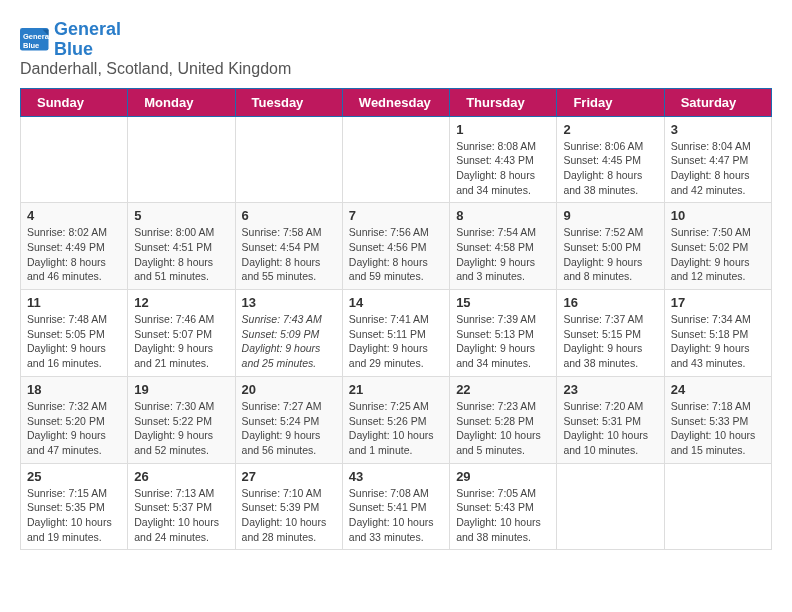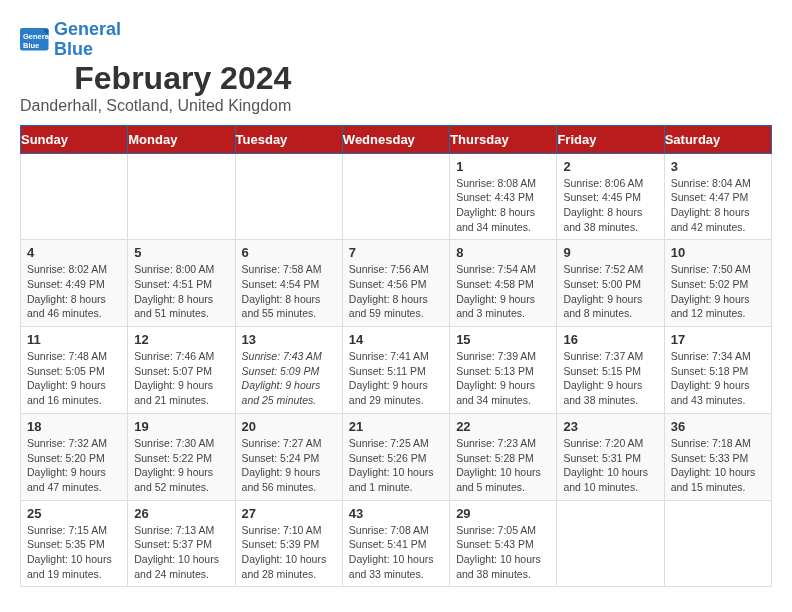--- a/index.html
+++ b/index.html
@@ -46,24 +46,24 @@
     .location {
       font-size: 16px;
       color: #555;
     }
     .calendar {
       width: 100%;
       border-collapse: collapse;
       border: 1px solid #ccc;
     }
     .calendar th {
-      background-color: #b91c1c;
+      background-color: #be185d;
       color: #fff;
       text-align: left;
-      padding: 6px 0;
+      padding: 6px 16px;
       font-size: 13px;
       border: 1px solid #1e6ab0;
     }
     .calendar td {
       vertical-align: top;
       padding: 5px 6px;
       border: 1px solid #ddd;
       width: 14.28%;
       min-height: 80px;
       font-size: 11px;
@@ -100,21 +100,20 @@
       <text x="4" y="14" font-family="Arial" font-weight="bold" font-size="10" fill="white">General</text>
       <text x="4" y="26" font-family="Arial" font-weight="bold" font-size="10" fill="white">Blue</text>
     </svg>
     <div>
       <div class="logo-text">
         <span>General</span><br><span>Blue</span>
       </div>
     </div>
   </div>
   <div class="title-section">
-    <div class="month-year">February 2024</div>
     <div class="location">Danderhall, Scotland, United Kingdom</div>
   </div>
 </div>
 
 <table class="calendar">
   <thead>
     <tr>
       <th>Sunday</th>
       <th>Monday</th>
       <th>Tuesday</th>
@@ -291,21 +290,21 @@
 and 5 minutes.</div>
         </td>
         <td>
           <span class="day-number">23</span>
           <div class="day-info" style="white-space: pre-line;">Sunrise: 7:20 AM
 Sunset: 5:31 PM
 Daylight: 10 hours
 and 10 minutes.</div>
         </td>
         <td>
-          <span class="day-number">36</span>
+          <span class="day-number">24</span>
           <div class="day-info" style="white-space: pre-line;">Sunrise: 7:18 AM
 Sunset: 5:33 PM
 Daylight: 10 hours
 and 15 minutes.</div>
         </td>
       </tr>
       <tr>
         <td>
           <span class="day-number">25</span>
           <div class="day-info" style="white-space: pre-line;">Sunrise: 7:15 AM

